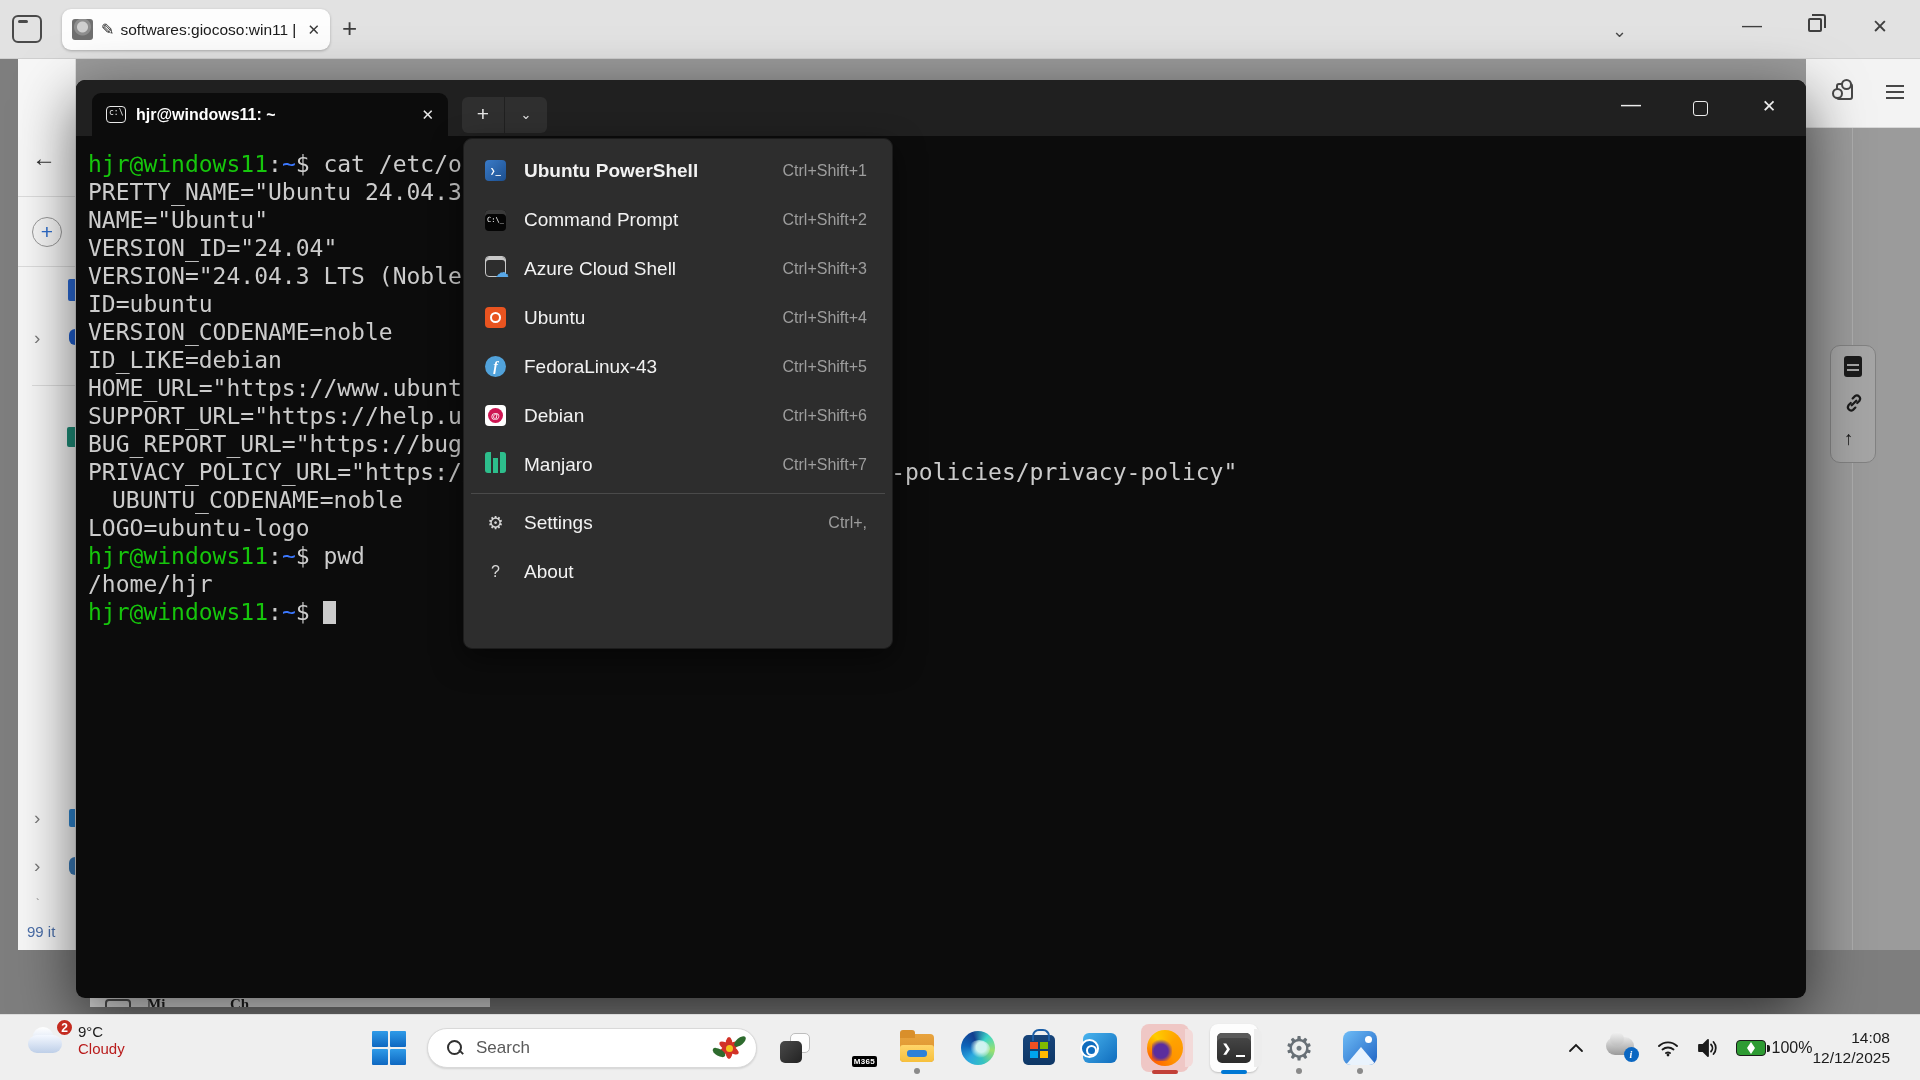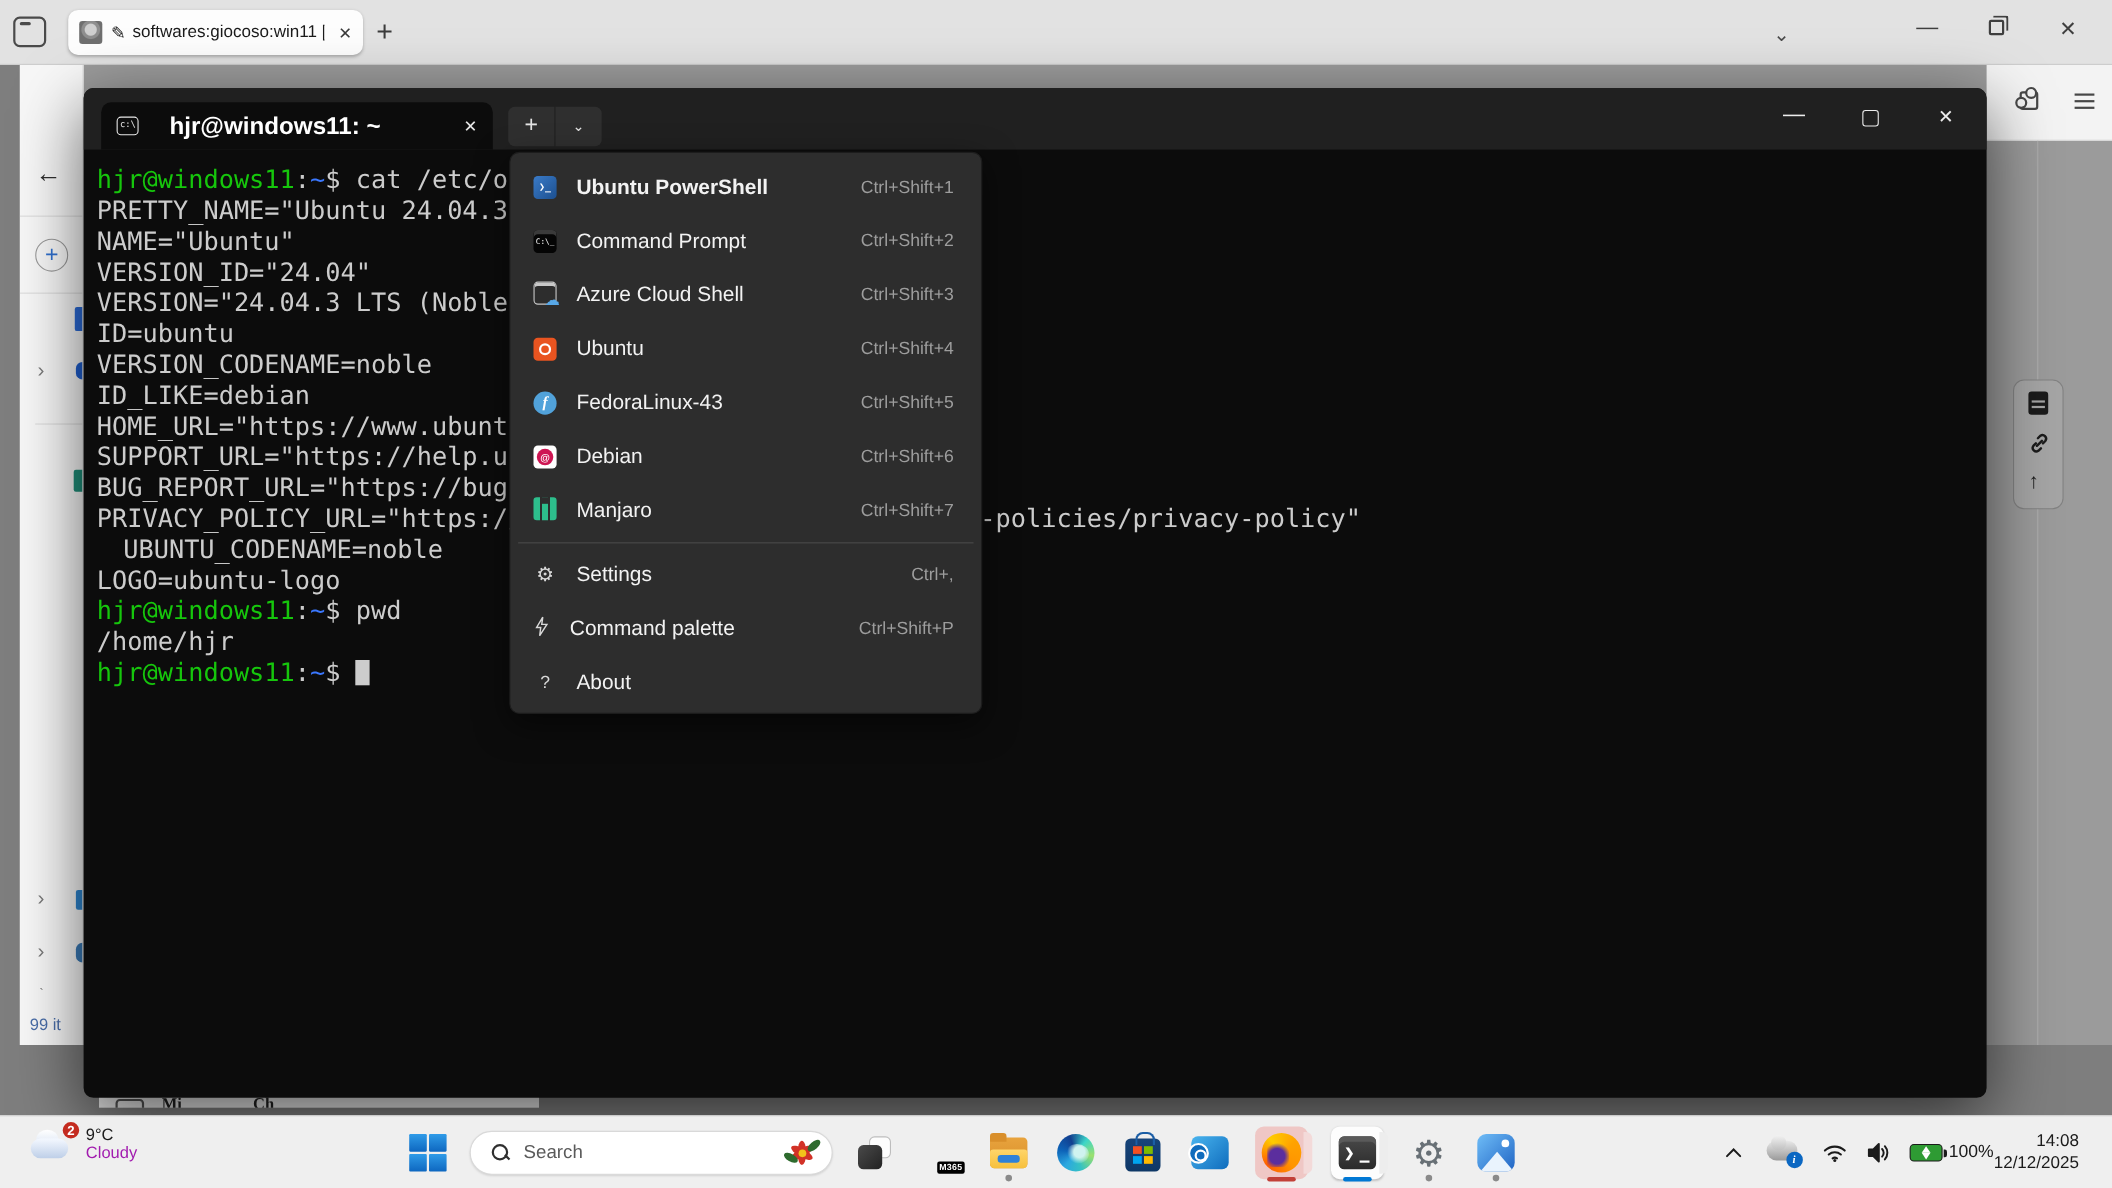--- a/index.html
+++ b/index.html
@@ -51,21 +51,21 @@
   .behind-sliver { position:absolute; left:90px; top:996px; width:400px; height:11px; background:#E9E9E9; overflow:hidden; z-index:3; }
   .bs-box { position:absolute; left:15px; top:3px; width:26px; height:14px; border:2px solid #555; border-radius:4px; }
   .bs-frag { position:absolute; top:0px; font-family:"Liberation Serif", serif; font-weight:bold; color:#222; font-size:15px; }
 
   
   .terminal { position:absolute; left:76px; top:80px; width:1730px; height:918px; background:#0C0C0C; border-radius:9px; box-shadow:0 18px 60px rgba(0,0,0,.6); z-index:5; overflow:hidden; }
   .t-titlebar { position:relative; width:100%; height:56px; background:#202020; }
   .t-tab { position:absolute; left:16px; top:13px; width:356px; height:43px; background:#0C0C0C; border-radius:9px 9px 0 0; display:flex; align-items:center; padding:0 14px; }
   .t-tab-icon { width:20px; height:17px; border:1.6px solid #E8E8E8; border-radius:4px; position:relative; flex:0 0 auto; }
   .t-tab-icon::before { content:"c:\\"; position:absolute; left:2px; top:1px; font-size:8px; color:#E8E8E8; font-family:"DejaVu Sans Mono", monospace; }
-  .t-tab-title { margin-left:28px; color:#FFFFFF; font-size:22px; font-weight:bold; white-space:nowrap; }
+  .t-tab-title { margin-left:10px; color:#FFFFFF; font-size:16px; font-weight:bold; white-space:nowrap; }
   .t-tab-close { margin-left:auto; color:#E8E8E8; font-size:15px; }
   .t-newtab { position:absolute; left:386px; top:17px; width:42px; height:36px; background:#2F2F2F; border-radius:6px 0 0 6px; color:#E4E4E4; font-size:21px; text-align:center; line-height:34px; font-weight:300; }
   .t-newtab-dd { position:absolute; left:429px; top:17px; width:42px; height:36px; background:#2F2F2F; border-radius:0 6px 6px 0; color:#E4E4E4; font-size:13px; text-align:center; line-height:36px; }
   .t-min, .t-max, .t-close { position:absolute; top:0; width:62px; height:56px; color:#ECECEC; text-align:center; }
   .t-min { left:1524px; font-size:20px; line-height:48px; }
   .t-max { left:1593px; line-height:56px; }
   .t-max::before { content:""; display:inline-block; width:13px; height:13px; border:1.7px solid #ECECEC; border-radius:3px; vertical-align:middle; }
   .t-close { left:1662px; font-size:17px; line-height:54px; }
   .t-body { position:relative; padding:14px 0 0 12px; font-family:"DejaVu Sans Mono", monospace; font-size:23px; line-height:28px; color:#CCCCCC; }
   .t-line { white-space:pre; height:28px; }
@@ -95,21 +95,21 @@
 
   
   .taskbar { position:absolute; left:0; top:1014px; width:1920px; height:66px; background:#EFEFEF; border-top:1px solid #DCDCDC; z-index:20; }
   .weather { position:absolute; left:26px; top:8px; display:flex; align-items:center; }
   .wcloud { position:relative; width:42px; height:30px; }
   .wcloud .c1 { position:absolute; left:2px; bottom:2px; width:34px; height:18px; background:linear-gradient(#F4F8FF,#BECFE8); border-radius:10px; }
   .wcloud .c2 { position:absolute; left:7px; bottom:10px; width:20px; height:18px; background:linear-gradient(#FFFFFF,#D3DFF2); border-radius:50%; }
   .wbadge { position:absolute; right:-6px; top:-7px; width:19px; height:19px; background:#C42B1F; border:2px solid #EFEFEF; border-radius:50%; color:#fff; font-size:12px; font-weight:bold; text-align:center; line-height:16px; }
   .wtext { margin-left:10px; }
   .wtemp { font-size:15px; color:#1b1b1b; }
-  .wcond { font-size:15px; color:#a21caf; }
+  .wcond { font-size:15px; color:#b91c1c; }
 
   .tb-center { position:absolute; left:366px; top:0; height:66px; display:flex; align-items:center; gap:15px; }
   .app { position:relative; width:46px; height:56px; display:flex; align-items:center; justify-content:center; }
   .app.wide { width:54px; }
   .dot { position:absolute; bottom:2px; left:50%; transform:translateX(-50%); width:6px; height:6px; border-radius:3px; background:#8A8A8A; }
   .bar { position:absolute; bottom:2px; left:50%; transform:translateX(-50%); width:26px; height:4px; border-radius:2px; }
 
   .start { width:34px; height:34px; display:grid; grid-template-columns:16px 16px; grid-template-rows:16px 16px; gap:2px; }
   .start i { background:linear-gradient(180deg,#2F9BE8,#0E67C0); border-radius:1px; }
 
@@ -318,27 +318,20 @@
       <div class="m-item">
         <span><span class="ic man"></span></span>
         <span class="m-label">Manjaro</span>
         <span class="m-short">Ctrl+Shift+7</span>
       </div>
       <div class="m-sep"></div>
       <div class="m-item">
         <span><span class="ic glyph">⚙</span></span>
         <span class="m-label">Settings</span>
         <span class="m-short">Ctrl+,</span>
-      </div>
-      <div class="m-item">
-        <span><svg width="15" height="19" viewBox="0 0 16 20">
-            <path d="M9 1 L3 11 h4 L6 19 L13 8 H8 Z" fill="none" stroke="#D8D8D8" stroke-width="1.4"></path>
-          </svg></span>
-        <span class="m-label">Command palette</span>
-        <span class="m-short">Ctrl+Shift+P</span>
       </div>
       <div class="m-item">
         <span><span class="ic glyph q">?</span></span>
         <span class="m-label">About</span>
         <span class="m-short"></span>
       </div>
     </div>
 
   <div class="taskbar">
     <div class="weather">

